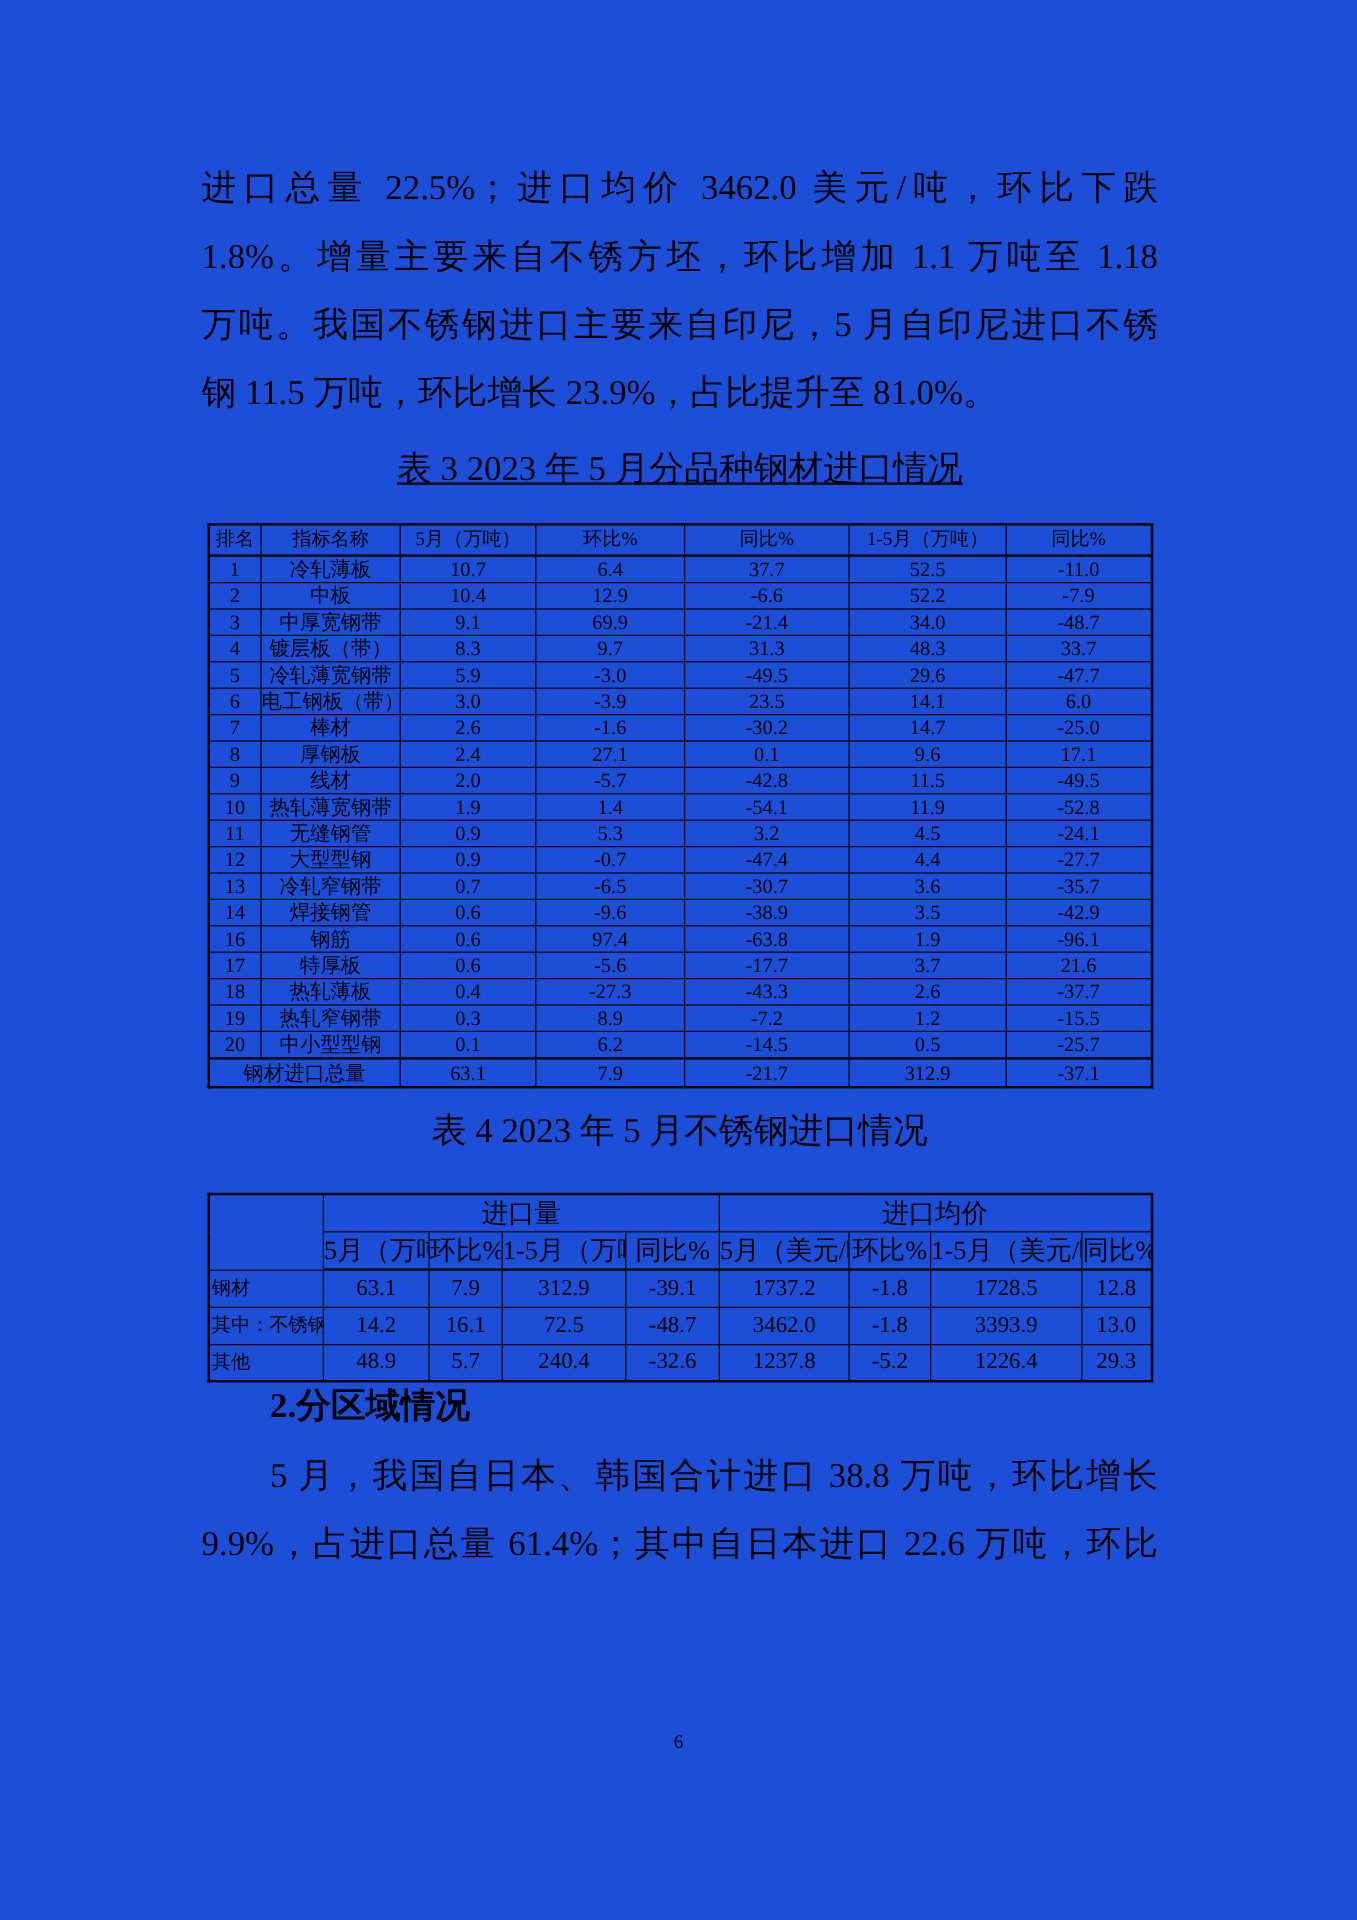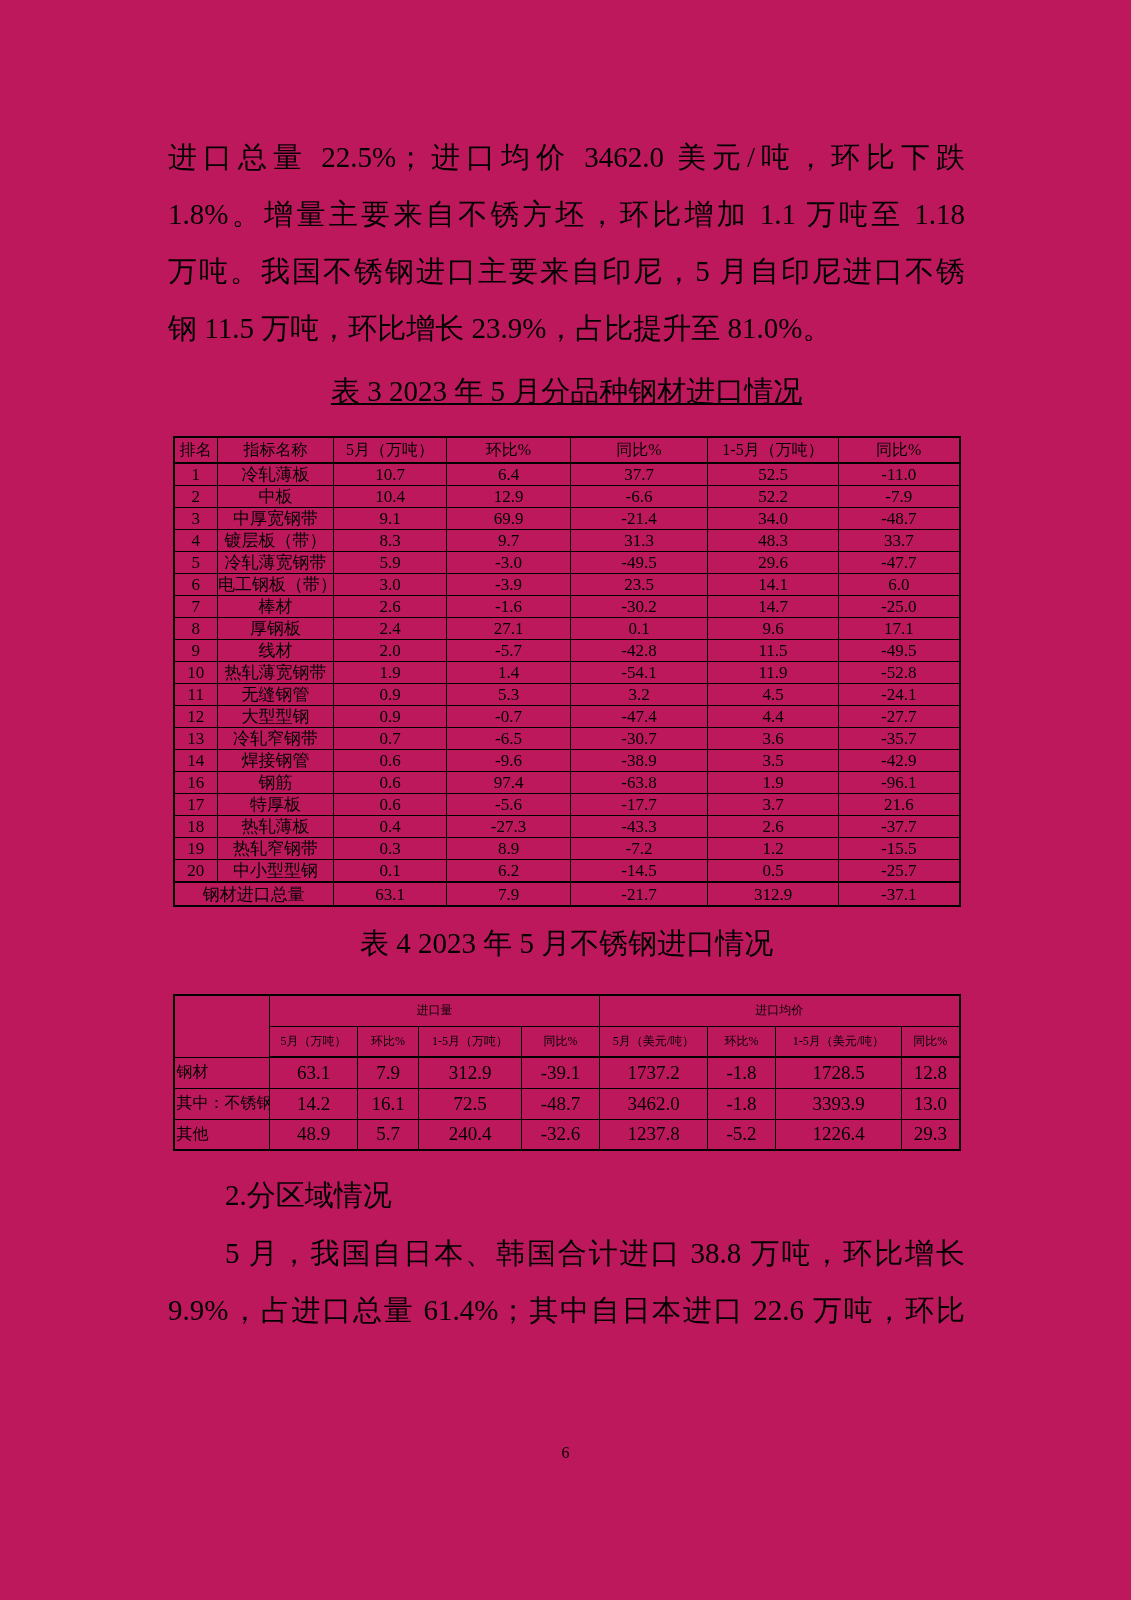--- a/index.html
+++ b/index.html
@@ -2,21 +2,21 @@
 <html><head>
 <meta charset="utf-8">
 <style>
   * { margin: 0; padding: 0; box-sizing: border-box; }
   html, body { background: #ffffff; }
   .page {
     position: relative;
     width: 1131px;
     height: 1600px;
     margin: 0 auto;
-    background: #be185d;
+    background: #1d4ed8;
     color: #000000;
     font-family: "Liberation Serif", "DejaVu Serif", serif;
     overflow: hidden;
   }
   .content { padding: 129px 166px 0 168px; }
 
   
   .bline {
     font-size: 29px;
     line-height: 57px;
@@ -69,30 +69,29 @@
   .t3 tbody td {
     height: 22px;
     font-size: 17px;
     line-height: 21px;
   }
   .t3 tr.total td {
     border-top: 2px solid #000;
     height: 24px;
   }
 
-  .t4 th { height: 31px; font-size: 12px; }
+  .t4 th { height: 31px; font-size: 22px; }
   .t4 thead tr.subhead th { border-bottom: 2px solid #000; }
   .t4 tbody td { height: 31px; font-size: 19px; }
   .t4 td.lbl { text-align: left; font-size: 16px; padding-left: 2px; }
   .t4 tbody tr:nth-child(3) td.lbl { text-align: left; padding-right: 3px; }
 
   .sec2 {
-    margin-top: 24px;
     font-size: 29px;
-    font-weight: normal;
+    font-weight: bold;
     line-height: 40px;
     padding-left: 57px;
   }
 
   .page-number {
     position: absolute;
     top: 1444px;
     left: 0;
     right: 0;
     text-align: center;

